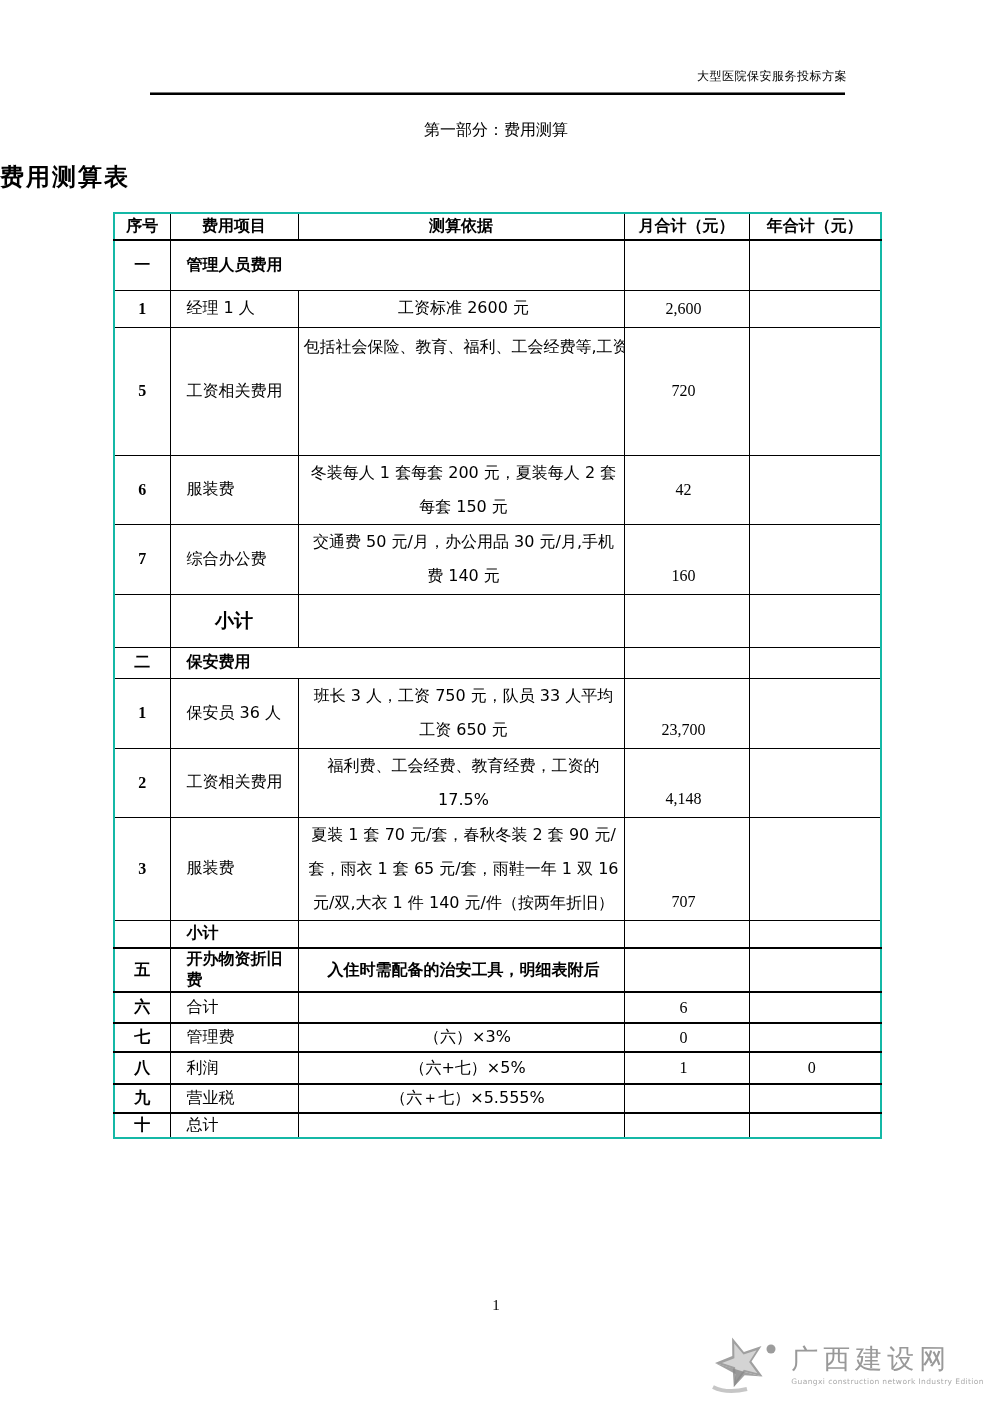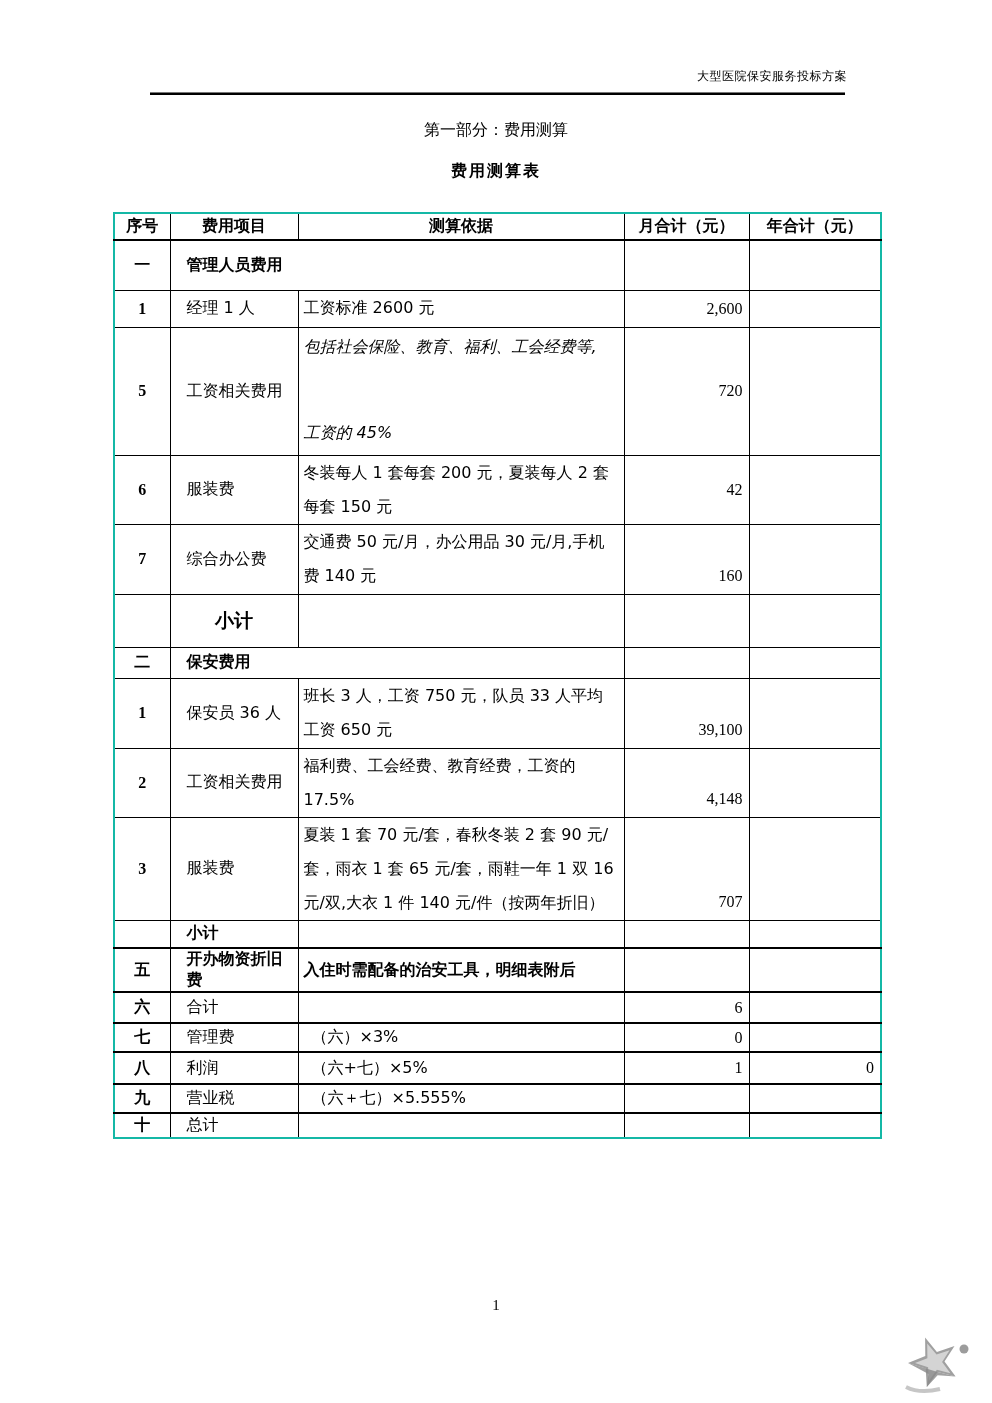--- a/index.html
+++ b/index.html
@@ -12,52 +12,52 @@
     position:absolute;top:68px;right:145px;font-size:12px;letter-spacing:.5px;
   }
   .header-rule{
     position:absolute;top:92px;left:150px;width:695px;height:3px;
     background:#000;border-top:1px solid #777;box-sizing:border-box;
   }
   .section-title{
     position:absolute;top:120px;left:0;width:100%;text-align:center;font-size:16px;
   }
   .table-title{
-    position:absolute;top:161px;left:0;width:100%;text-align:center;
-    font-size:16px;font-weight:bold;letter-spacing:2px;
+    position:absolute;top:161px;left:0;width:100%;
+    font-size:24px;font-weight:bold;letter-spacing:2px;
   }
   
   table.cost-table{
     position:absolute;top:212px;left:113px;width:767px;
     border-collapse:collapse;table-layout:fixed;border:2px solid #14b8a6;
   }
   .cost-table th,.cost-table td{
     border:1px solid #000;padding:0;font-size:16px;overflow:hidden;
     vertical-align:middle;box-sizing:border-box;
   }
   .cost-table thead th{
     height:27px;font-weight:bold;text-align:center;border-bottom:2px solid #000;
   }
   td.no{
     text-align:center;font-weight:bold;
     font-family:"Liberation Serif","DejaVu Serif",serif;
   }
   td.item{padding-left:16px;text-align:left;}
-  td.basis{padding-left:5px;text-align:left;}
+  td.basis{padding-left:5px;text-align:center;}
   td.basis.indent{padding-left:13px;}
   td.basis.vtop{vertical-align:top;}
   .bline{line-height:34px;white-space:nowrap;}
   td.single .bline{line-height:normal;}
   .spread{
-    height:118px;display:flex;flex-direction:column;justify-content:space-between;
-    padding:5px 0 6px 0;box-sizing:border-box;font-style:italic;
+    height:118px;display:flex;flex-direction:row;justify-content:space-between;
+    padding:5px 0 6px 0;box-sizing:border-box;
   }
   .spread .bline{line-height:normal;}
   td.num{
-    text-align:right;padding-right:6px;
+    text-align:center;padding-right:6px;
     font-family:"Liberation Serif","DejaVu Serif",serif;
   }
   td.num.vbottom{vertical-align:bottom;padding-bottom:9px;}
   tr.section td.item{font-weight:bold;}
   tr.subtotal-big td.item{font-weight:bold;font-size:19px;text-align:center;padding-left:0;}
   tr.subtotal td.item{font-weight:bold;}
   tr.bold-row td.item,tr.bold-row td.basis,tr.bold-row td.no{font-weight:bold;}
   tr.grand td.item{font-weight:normal;margin-left:36px;}
   tr.thick td{border-top-width:2px;}
   
@@ -165,21 +165,21 @@
         <td class="num"></td>
         <td class="num"></td>
       </tr>
       <tr style="height: 70px;">
         <td class="no">1</td>
         <td class="item">保安员 36 人</td>
         <td class="basis vtop">
           <div class="bline">班长 3 人，工资 750 元，队员 33 人平均</div>
           <div class="bline">工资 650 元</div>
         </td>
-        <td class="num vbottom">39,100</td>
+        <td class="num vbottom">23,700</td>
         <td class="num"></td>
       </tr>
       <tr style="height: 66px;">
         <td class="no">2</td>
         <td class="item">工资相关费用</td>
         <td class="basis vtop">
           <div class="bline">福利费、工会经费、教育经费，工资的</div>
           <div class="bline">17.5%</div>
         </td>
         <td class="num vbottom">4,148</td>
@@ -259,13 +259,17 @@
 <div class="page-number">1</div>
 
 <div class="watermark">
   <svg class="wm-star" width="86" height="62" viewBox="0 0 86 62">
     <polygon points="31.1,3.6 42.9,17.9 60.5,12 50.5,27.6 61.6,42.5 43.6,37.9 32.8,53 31.7,34.5 14,28.9 31.3,22.1" fill="#a0a0a0"></polygon>
     <polygon points="33.2,9.5 42.5,20.6 55.6,16.3 48.1,28.0 56.4,39.2 42.9,35.7 34.8,46.9 34.1,33.2 21.0,29.1 33.4,24.3" fill="#ffffff" opacity="0.55"></polygon>
     <polygon points="14,28.9 43.6,37.9 61.6,42.5 43.6,41.2 32.8,53 34.5,40.0" fill="#8a8a8a" opacity="0.8"></polygon>
     <circle cx="70" cy="15" r="4.5" fill="#9c9c9c"></circle>
     <path d="M12 53 q14 7 34 2" stroke="#b8b8b8" stroke-width="4" fill="none" opacity="0.8"></path>
   </svg>
+  <div class="wm-text">
+    <div class="wm-name">广西建设网</div>
+    <div class="wm-tagline">Guangxi construction network Industry Edition</div>
+  </div>
 </div>
 
 </body></html>

